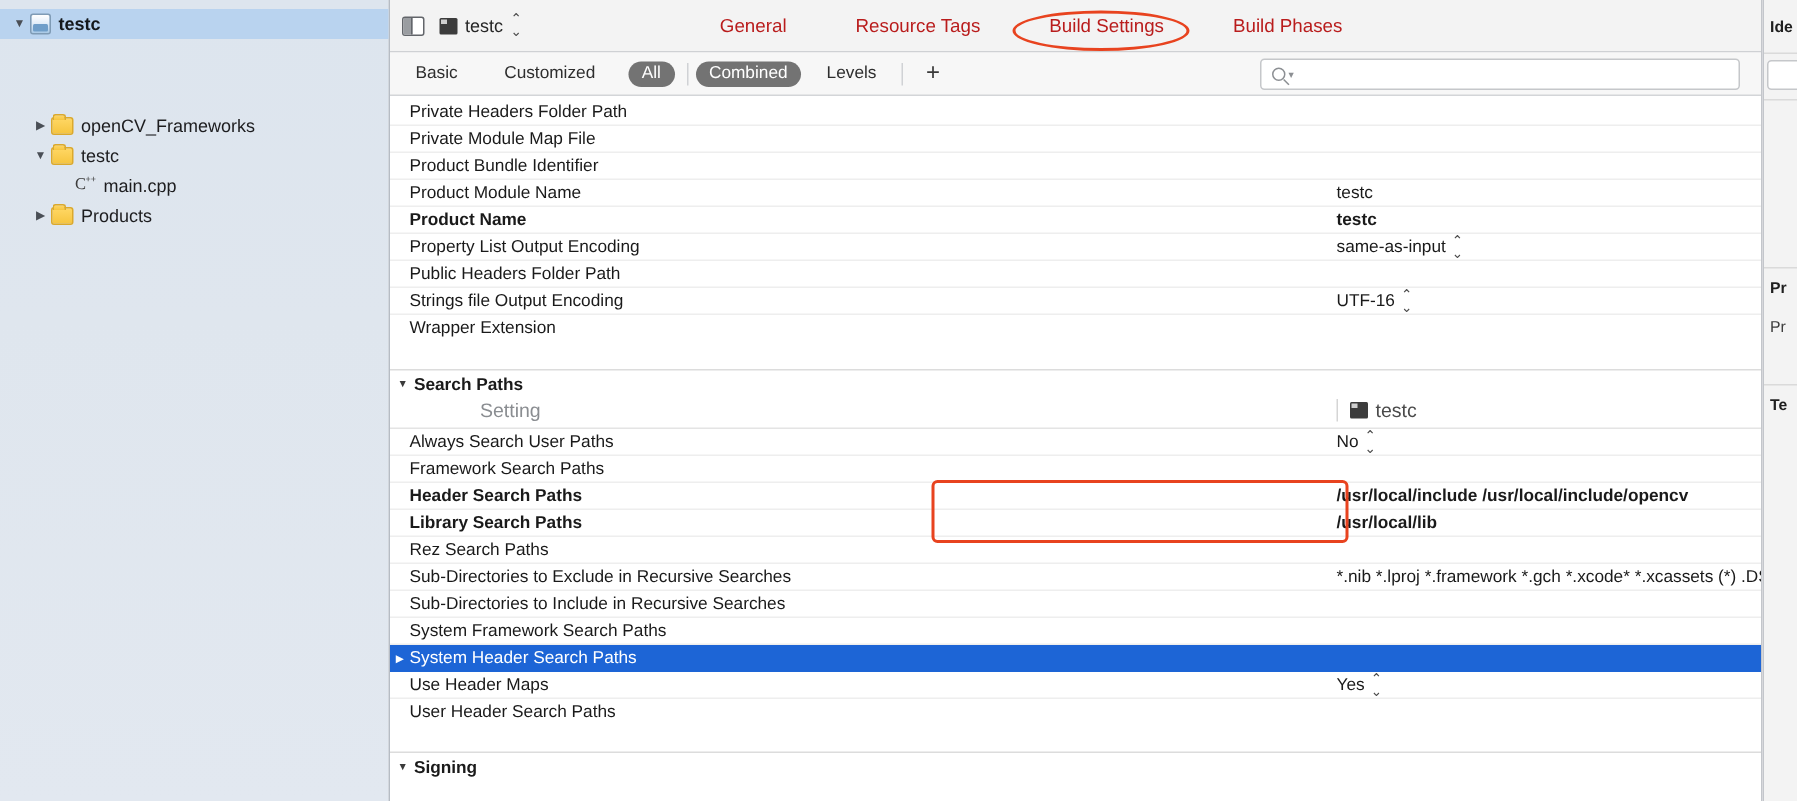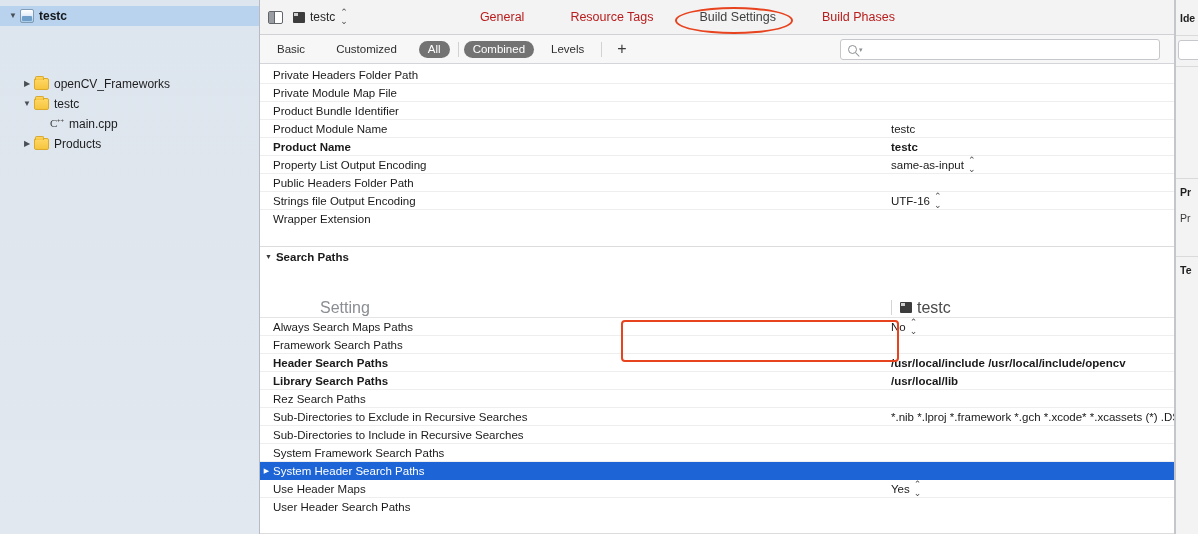--- a/index.html
+++ b/index.html
@@ -101,21 +101,21 @@
   .target-sq::after{
     content:""; position:absolute; left:1px; top:1px; width:4px; height:3px; background:#cfcfcf;
   }
   .stepper { font-size: 9px; color:#4a4a4a; letter-spacing:-1px; line-height:1; display:inline-block; }
   .stepper::before{ content:"\2303\A\2304"; white-space:pre; }
   #tabs { display: flex; align-items: center; gap: 0px; margin-left: 110px; }
   .tab {
     font-size: 12.5px; color: #b91c1c; padding: 0 23px; height: 35px;
     display: flex; align-items: center; cursor: default;
   }
-  .tab.active { color: #404040; }
+  .tab.active { color: #b91c1c; }
 
   
   #filterbar {
     height: 29px; flex: 0 0 29px; background: #f7f7f7;
     border-bottom: 1px solid #d3d5d8;
     display: flex; align-items: center; padding-left: 8px; position: relative;
   }
   .fbtn {
     font-size: 11.5px; color:#2e2e2e; padding: 2px 9px; border-radius: 9px;
     display:flex; align-items:center; height:17px;
@@ -154,23 +154,22 @@
     width: 13px; flex:0 0 13px; font-size:7px; color:#fff;
     display:inline-flex; align-items:center; justify-content:center;
   }
   .group-row {
     height: 20px; display:flex; align-items:center; font-size: 11.5px;
     font-weight: bold; color:#1a1a1a; padding-left: 5px; gap:4px;
     border-top: 1px solid #dcdcdc;
   }
   .group-row .tri { font-size: 7px; color:#3b3b3b; }
   .colhead {
-    height: 20px; display:flex; align-items:center; font-size: 16px; color:#8a8d91;
+    height: 20px; display:flex; font-size: 13px; color:#8a8d91;
     border-bottom:1px solid #e4e4e4;
-    margin-top:32px;
   }
   .colhead .name { padding-left: 60px; width:355px; flex:0 0 355px;}
   .colhead .value { display:flex; align-items:center; gap:5px; color:#4a4a4a;
       border-left:1px solid #d5d5d5; padding-left:8px; height:15px;}
   .spacer { height: 18px; }
   .val-col { position:absolute; left: 631px; }
 
   
   .ellipse-ann {
     position: absolute; border: 2.6px solid #e8431f; border-radius: 50%;
@@ -318,21 +317,21 @@
 
       <div class="colhead">
         <span class="name">Setting</span>
         <span class="value val-col">
           <span class="target-sq"></span>
           <span>testc</span>
         </span>
       </div>
 
       <div class="row">
-        <span class="name">Always Search Maps Paths</span>
+        <span class="name">Always Search User Paths</span>
         <span class="value val-col">
           <span>No</span>
           <span class="stepper"></span>
         </span>
       </div>
       <div class="row">
         <span class="name">Framework Search Paths</span>
         <span class="value val-col"></span>
       </div>
       <div class="row bold">

